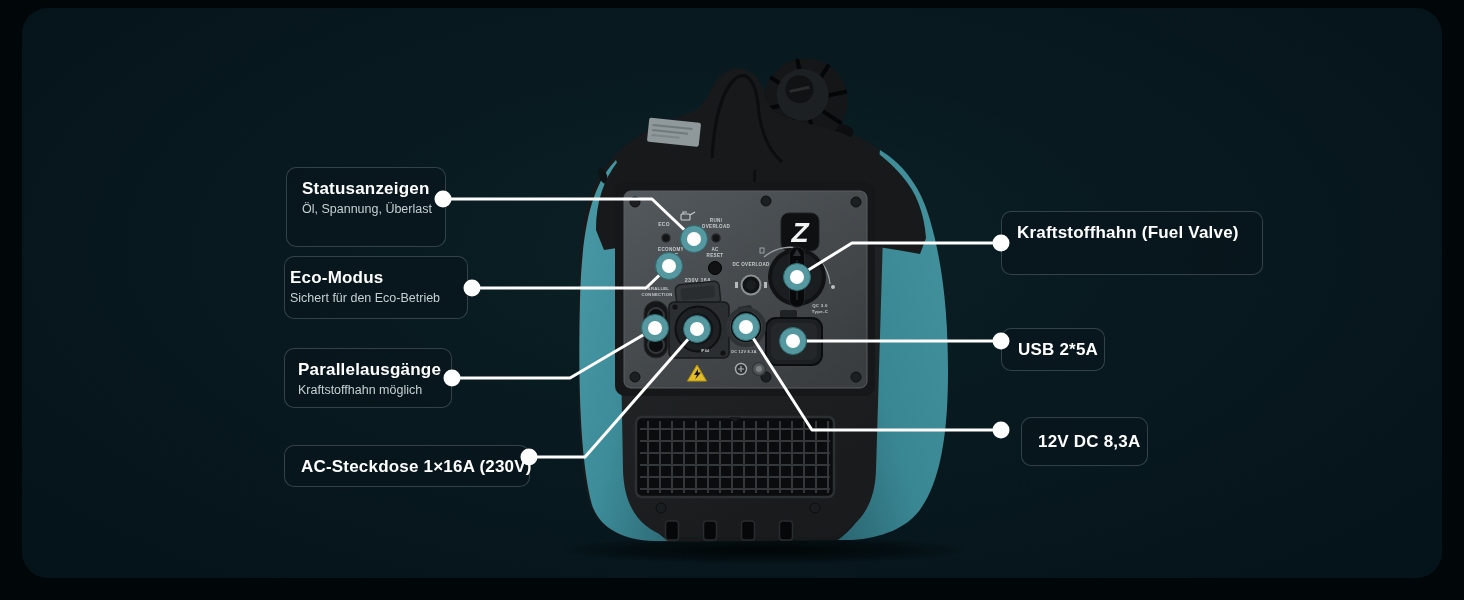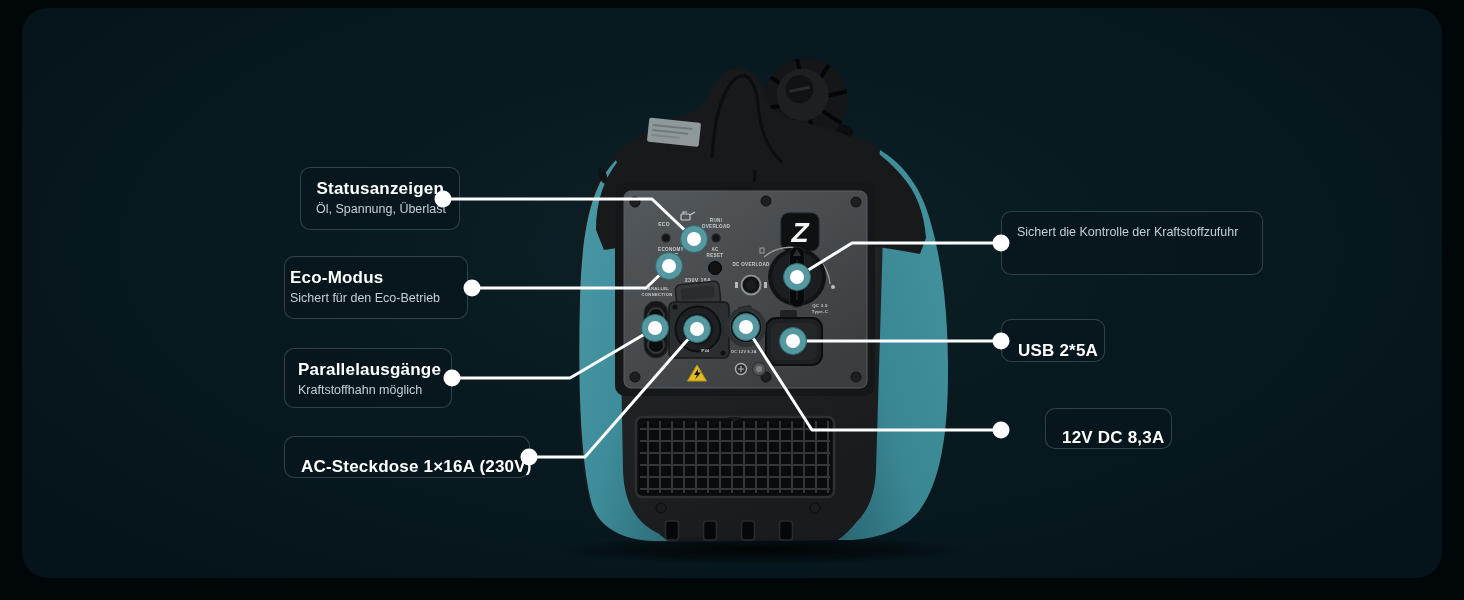--- a/index.html
+++ b/index.html
@@ -4,28 +4,28 @@
 <style>
   html,body{margin:0;padding:0;background:#010708;width:1464px;height:600px;overflow:hidden;
     font-family:"Liberation Sans",sans-serif;-webkit-font-smoothing:antialiased;}
   .stage{position:absolute;left:22px;top:8px;width:1420px;height:570px;border-radius:26px;
     background:radial-gradient(ellipse 900px 420px at 50% 42%, #0b2127 0%, #081a20 45%, #05141a 100%);}
   .callout{position:absolute;box-sizing:border-box;background:rgba(8,22,28,.88);
     border:1px solid rgba(160,182,188,.28);border-radius:10px;color:#fff;
     padding:10px 15px;white-space:nowrap;}
   .callout h3{margin:0;font-size:17px;line-height:21px;font-weight:700;letter-spacing:.2px;color:#ffffff;}
   .callout p{margin:2px 0 0;font-size:12.5px;line-height:16px;font-weight:400;color:#c6d0d3;}
-  .callout.single{display:flex;align-items:flex-end;padding:0 16px;}
-  #c-status{left:300px;top:167px;width:160px;height:63px;text-align:right;}
+  .callout.single{display:flex;align-items:center;padding:0 16px;margin-top:9px;}
+  #c-status{left:286px;top:167px;width:160px;height:80px;}
   #c-eco{left:284px;top:256px;width:184px;height:63px;padding-left:5px;}
   #c-parallel{left:284px;top:348px;width:168px;height:60px;padding-left:13px;}
   #c-ac{left:284px;top:436px;width:246px;height:42px;}
   #c-fuel{left:1001px;top:211px;width:262px;height:64px;}
   #c-usb{left:1001px;top:319px;width:104px;height:43px;}
-  #c-dc{left:1045px;top:408px;width:127px;height:41px;}
+  #c-dc{left:1021px;top:408px;width:127px;height:49px;}
   svg.overlay{position:absolute;left:0;top:0;pointer-events:none;}
   svg text{font-family:"Liberation Sans",sans-serif;}
   .microlabel{fill:#c6cbce;font-weight:700;text-anchor:middle;letter-spacing:.3px;}
 </style>
 </head>
 <body>
 
 <div class="stage"></div>
 
 <div class="callout" id="c-status">
@@ -37,21 +37,21 @@
   <p>Sichert für den Eco-Betrieb</p>
 </div>
 <div class="callout" id="c-parallel">
   <h3>Parallelausgänge</h3>
   <p>Kraftstoffhahn möglich</p>
 </div>
 <div class="callout single" id="c-ac">
   <h3>AC-Steckdose 1×16A (230V)</h3>
 </div>
 <div class="callout" id="c-fuel">
-  <p>Sichert die Kontrolle der Kraftstoffzufuhr</p>
+  <h3>Kraftstoffhahn (Fuel Valve)</h3>
 </div>
 <div class="callout single" id="c-usb">
   <h3>USB 2*5A</h3>
 </div>
 <div class="callout single" id="c-dc">
   <h3>12V DC 8,3A</h3>
 </div>
 
 <svg class="overlay" width="1464" height="600" viewBox="0 0 1464 600">
   <defs>

